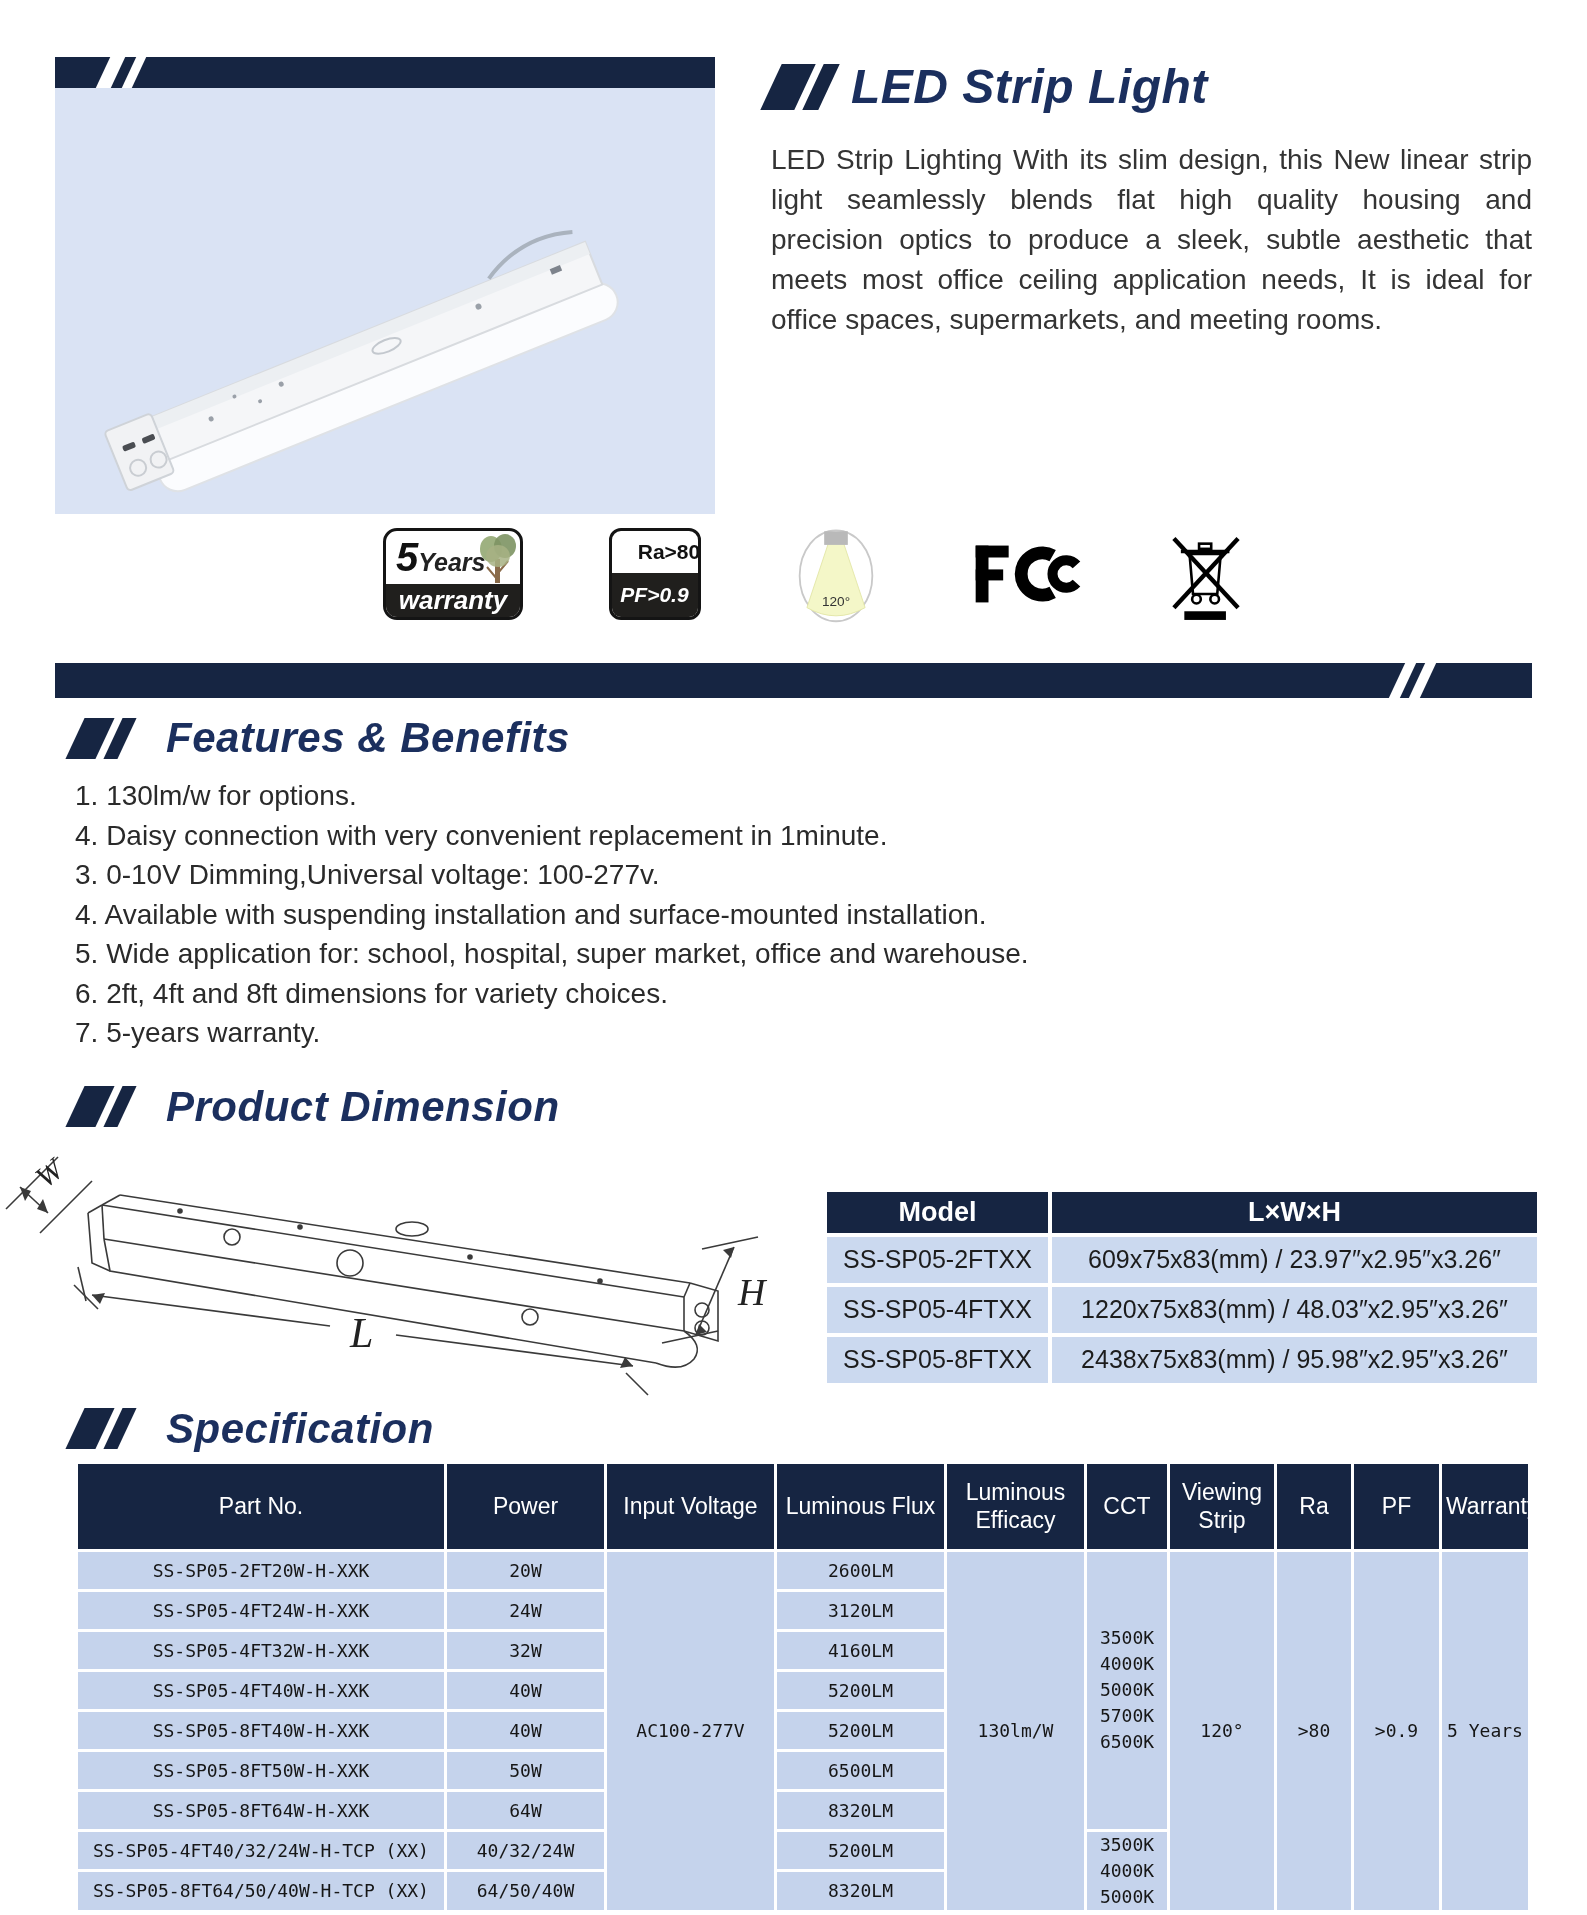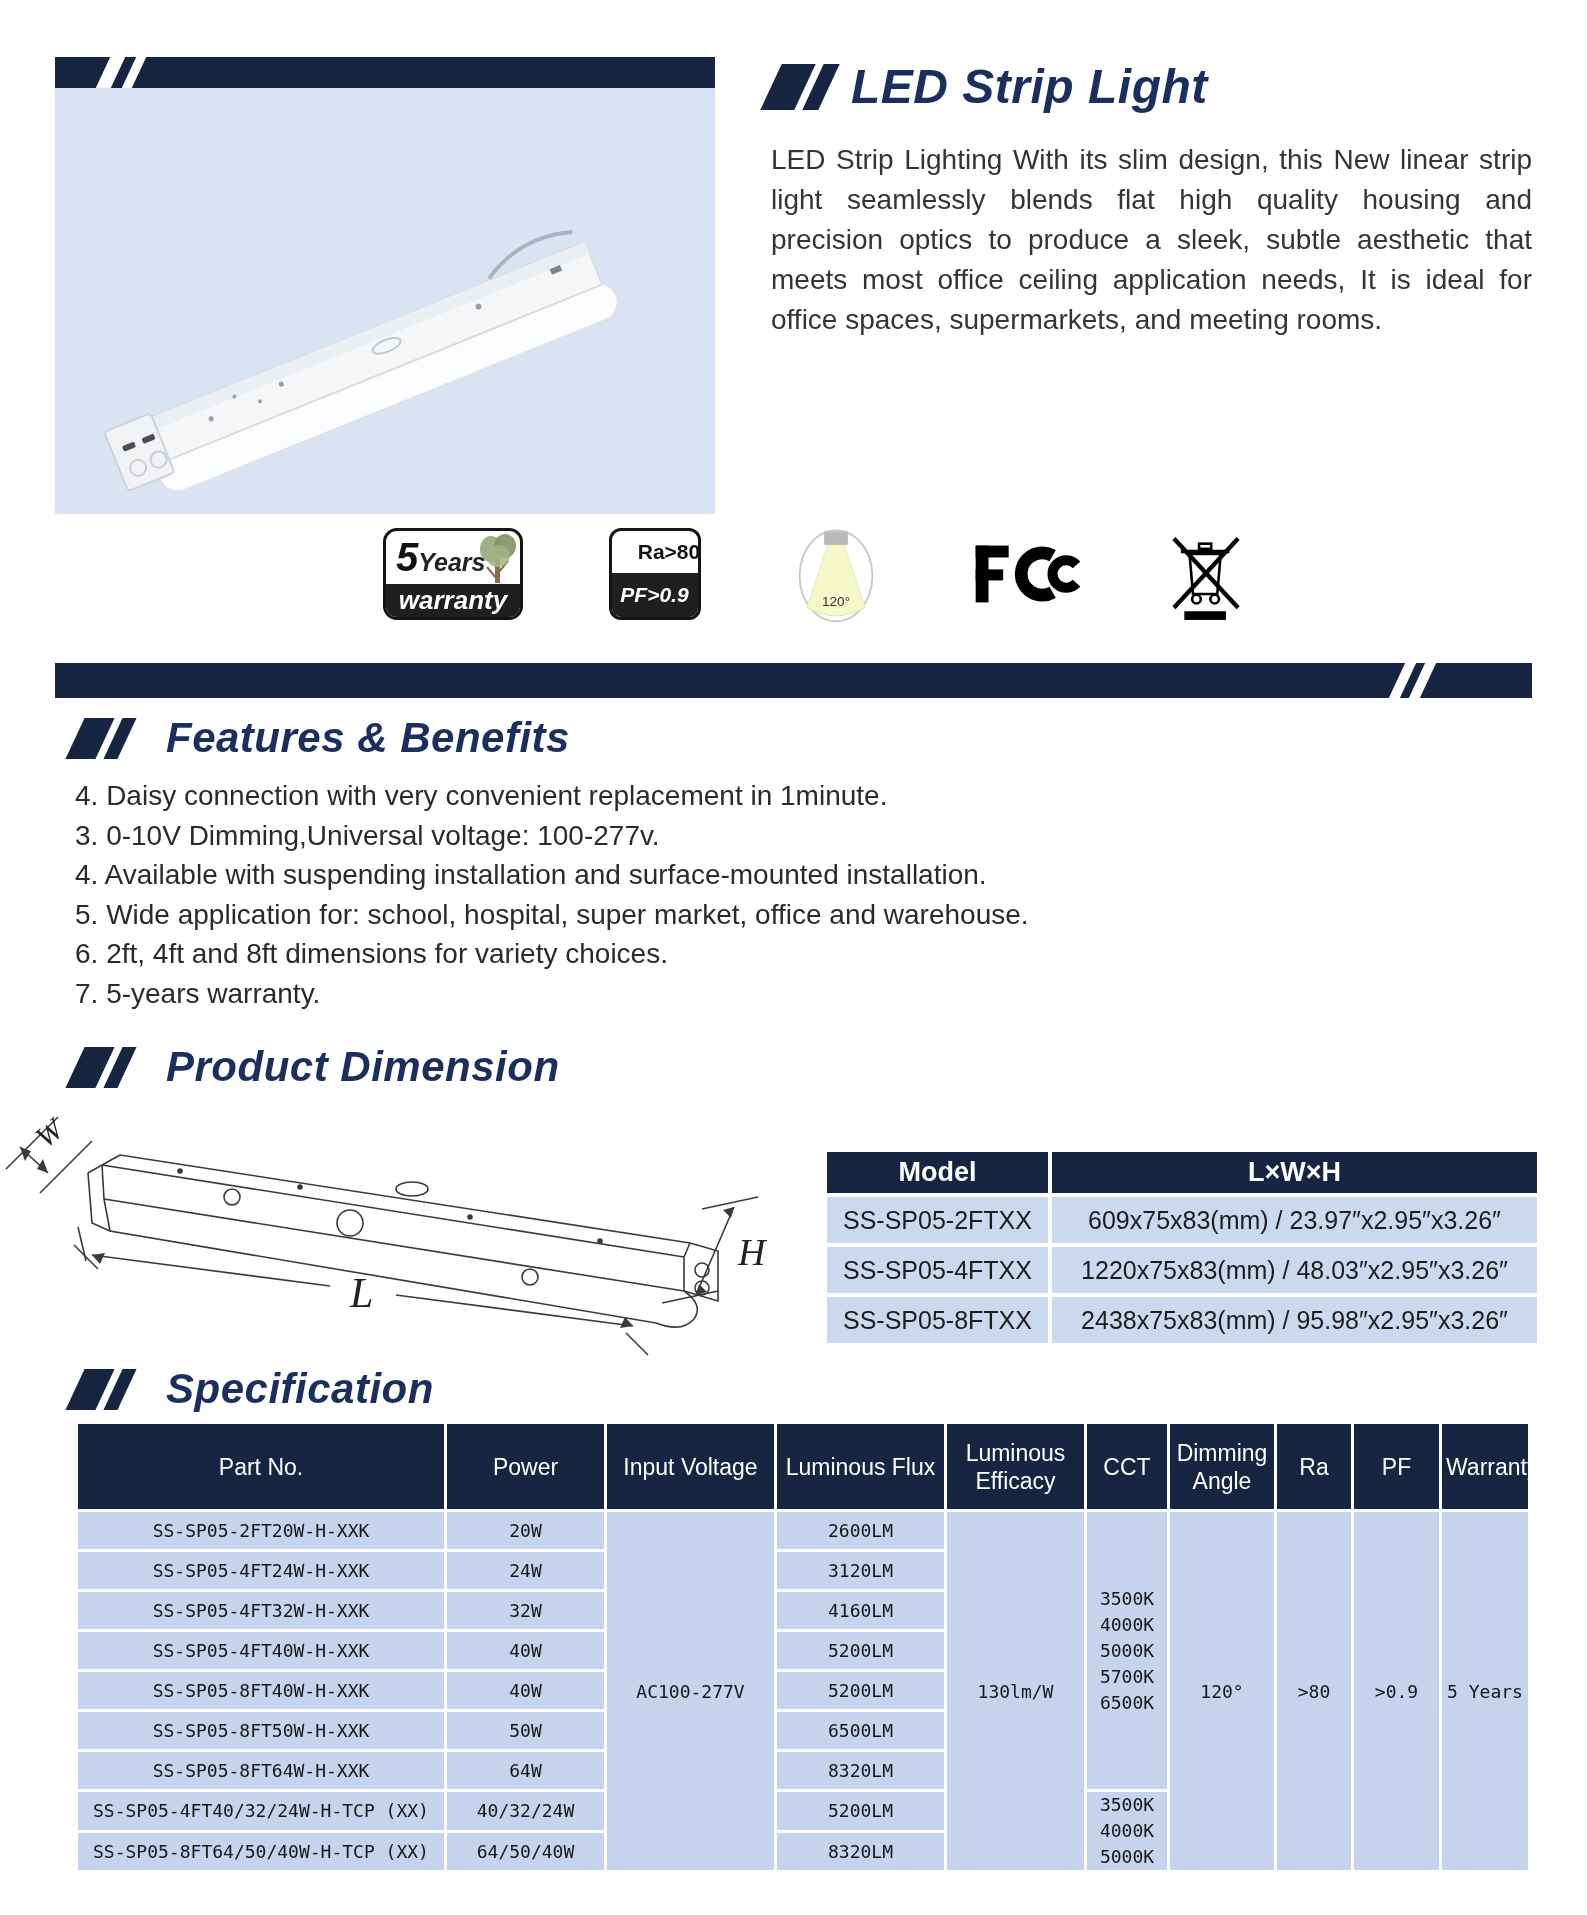--- a/index.html
+++ b/index.html
@@ -164,20 +164,21 @@
   </div>
 
   <div class="sec-heading mt-features">
     <span class="slashes">
         <i></i>
         <i></i>
       </span>
     <h2>Features &amp; Benefits</h2>
   </div>
   <div class="features-list">
+    <div class="feat">1. 130lm/w for options.</div>
     <div class="feat">4. Daisy connection with very convenient replacement in 1minute.</div>
     <div class="feat">3. 0-10V Dimming,Universal voltage: 100-277v.</div>
     <div class="feat">4. Available with suspending installation and surface-mounted installation.</div>
     <div class="feat">5. Wide application for: school, hospital, super market, office and warehouse.</div>
     <div class="feat">6. 2ft, 4ft and 8ft dimensions for variety choices.</div>
     <div class="feat">7. 5-years warranty.</div>
   </div>
 
   <div class="sec-heading mt-dimension">
     <span class="slashes">
@@ -289,21 +290,21 @@
         <col style="width:89px">
     </colgroup>
     <thead>
       <tr>
         <th>Part No.</th>
         <th>Power</th>
         <th>Input Voltage</th>
         <th>Luminous Flux</th>
         <th>Luminous Efficacy</th>
         <th>CCT</th>
-        <th>Dimming Angle</th>
+        <th>Viewing Strip</th>
         <th>Ra</th>
         <th>PF</th>
         <th>Warranty</th>
       </tr>
     </thead>
     <tbody>
       <tr>
         <td>SS-SP05-2FT20W-H-XXK</td>
         <td>20W</td>
         <td rowspan="9">AC100-277V</td>

